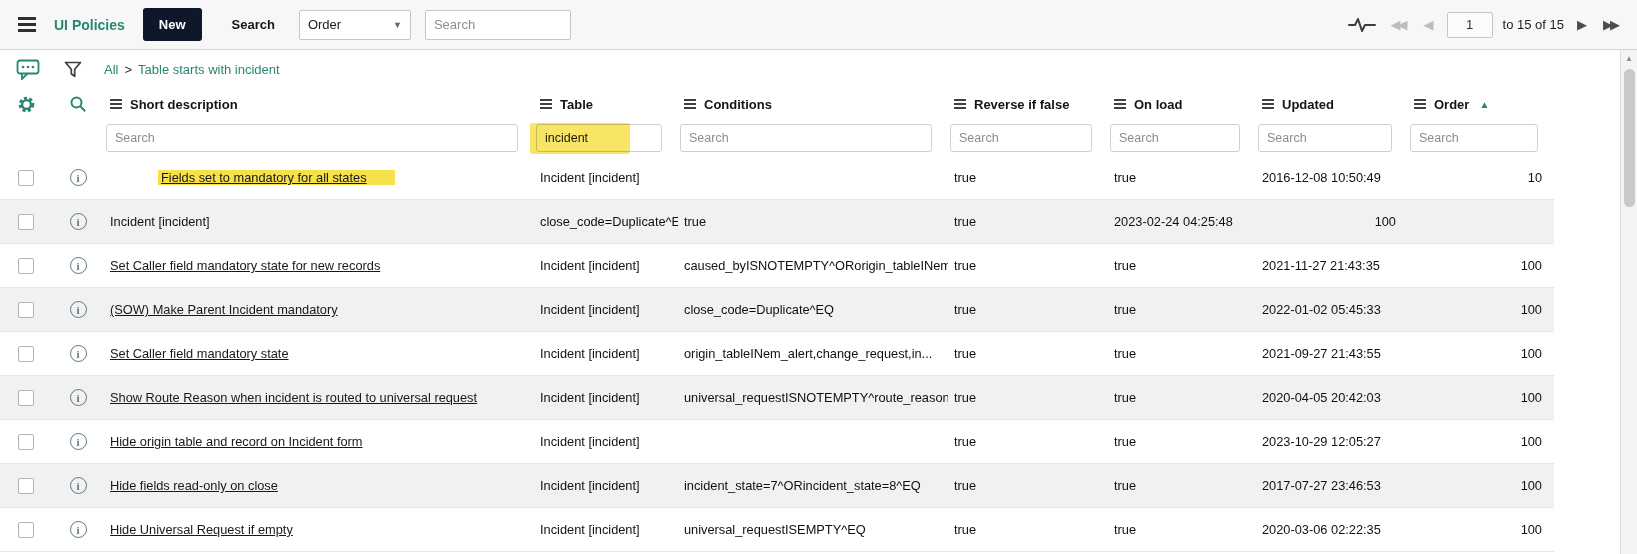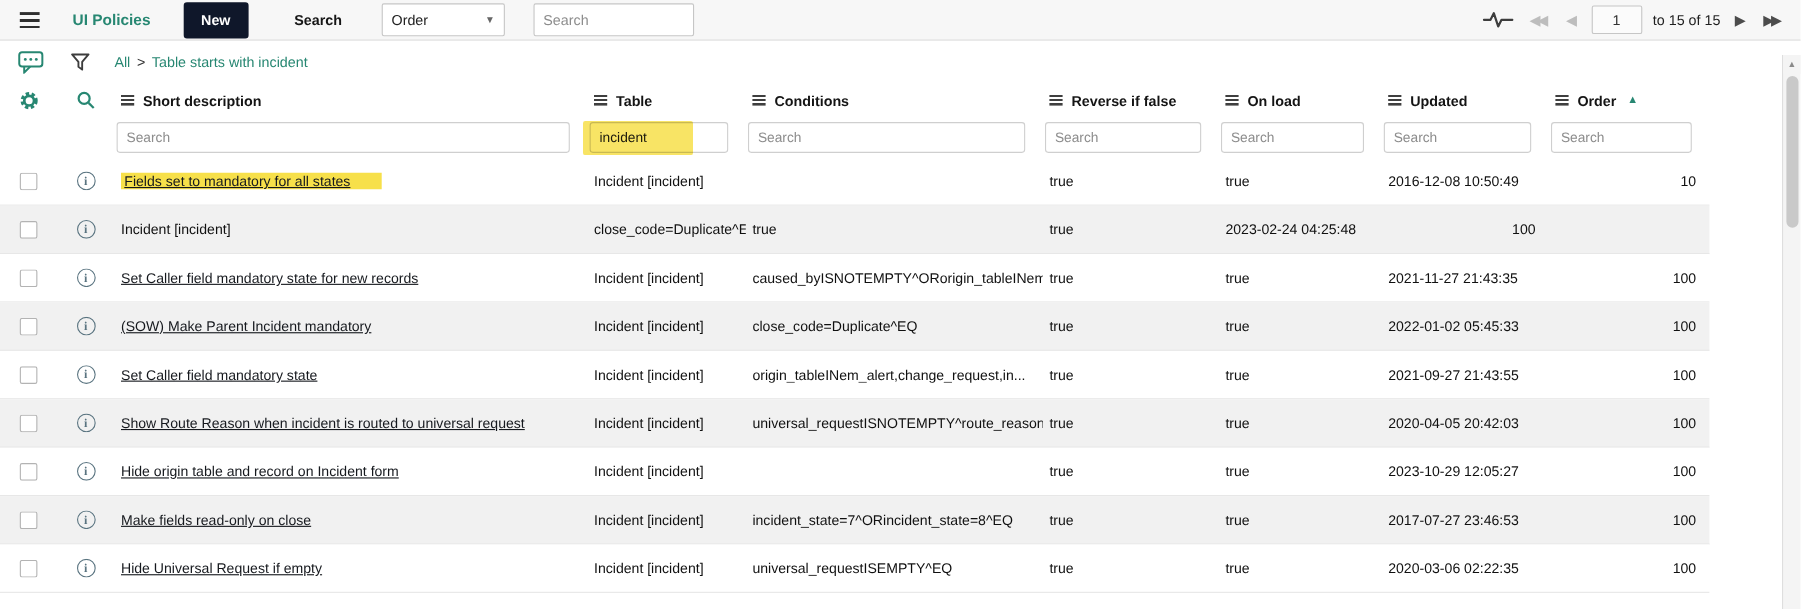--- a/index.html
+++ b/index.html
@@ -7,22 +7,22 @@
   body {
     font-family: "Liberation Sans", "DejaVu Sans", sans-serif;
     background: #ffffff;
     color: #1a1a1a;
     position: relative;
   }
   .app { position: relative; width: 1637px; height: 554px; overflow: hidden; }
 
   
   .topbar {
-    height: 37px; background: #f7f7f7; border-bottom: 1px solid #d6d6d6;
-    display: flex; align-items: center; padding: 0 14px; gap: 26px;
+    height: 50px; background: #f7f7f7; border-bottom: 1px solid #d6d6d6;
+    display: flex; align-items: center; padding: 0 14px; gap: 14px;
   }
   .hamburger-btn { background: transparent; border: none; cursor: pointer; padding: 4px; }
   .hamburger-lines {
     display: block; width: 18px; height: 15px;
     background: repeating-linear-gradient(to bottom, #2f2f2f 0 2.5px, transparent 2.5px 6.2px);
   }
   .list-title { color: #278772; font-size: 14px; font-weight: 700; white-space: nowrap; }
   .new-btn {
     background: #0f172a; color: #ffffff; border: 3px solid #0f172a; border-radius: 3px;
     font-size: 13px; font-weight: 600; padding: 6px 13px; cursor: pointer; margin-left: 4px;
@@ -105,21 +105,21 @@
   .info-icon {
     width: 17px; height: 17px; border: 1.5px solid #5a7480; border-radius: 50%;
     color: #5a7480; display: flex; align-items: center; justify-content: center;
     font-size: 11px; font-weight: 700; font-family: "Liberation Serif", serif;
     cursor: pointer;
   }
   .info-icon::after { content: "i"; }
   .row-link { color: #15181d; text-decoration: underline; cursor: pointer; font-size: 12.8px; }
   .row-link.hl {
     background: #f7e04a; mix-blend-mode: multiply;
-    padding: 3px 28px 4px 3px; border-radius: 2px;
+    padding: 3px 28px 4px 3px; border-radius: 2px; margin-left: 48px;
   }
   .b { font-weight: 400; color: #101010; }
   .c-order { text-align: right; padding-right: 12px; }
 
   
   .scrollbar {
     position: absolute; top: 50px; right: 0; bottom: 0; width: 17px;
     background: #f4f4f4; border-left: 1px solid #dedede;
     display: flex; flex-direction: column; align-items: center;
   }
@@ -389,21 +389,21 @@
     </div>
 
     <div class="grid data-row">
       <div class="cell center">
         <span class="checkbox"></span>
       </div>
       <div class="cell center">
         <span class="info-icon"></span>
       </div>
       <div class="cell">
-        <a class="row-link">Make fields read-only on close</a>
+        <a class="row-link">Hide fields read-only on close</a>
       </div>
       <div class="cell b c-table">Incident [incident]</div>
       <div class="cell b c-cond">incident_state=7^ORincident_state=8^EQ</div>
       <div class="cell b c-rev">true</div>
       <div class="cell b c-onload">true</div>
       <div class="cell b c-upd">2017-07-27 23:46:53</div>
       <div class="cell b c-order">100</div>
     </div>
 
     <div class="grid data-row">

